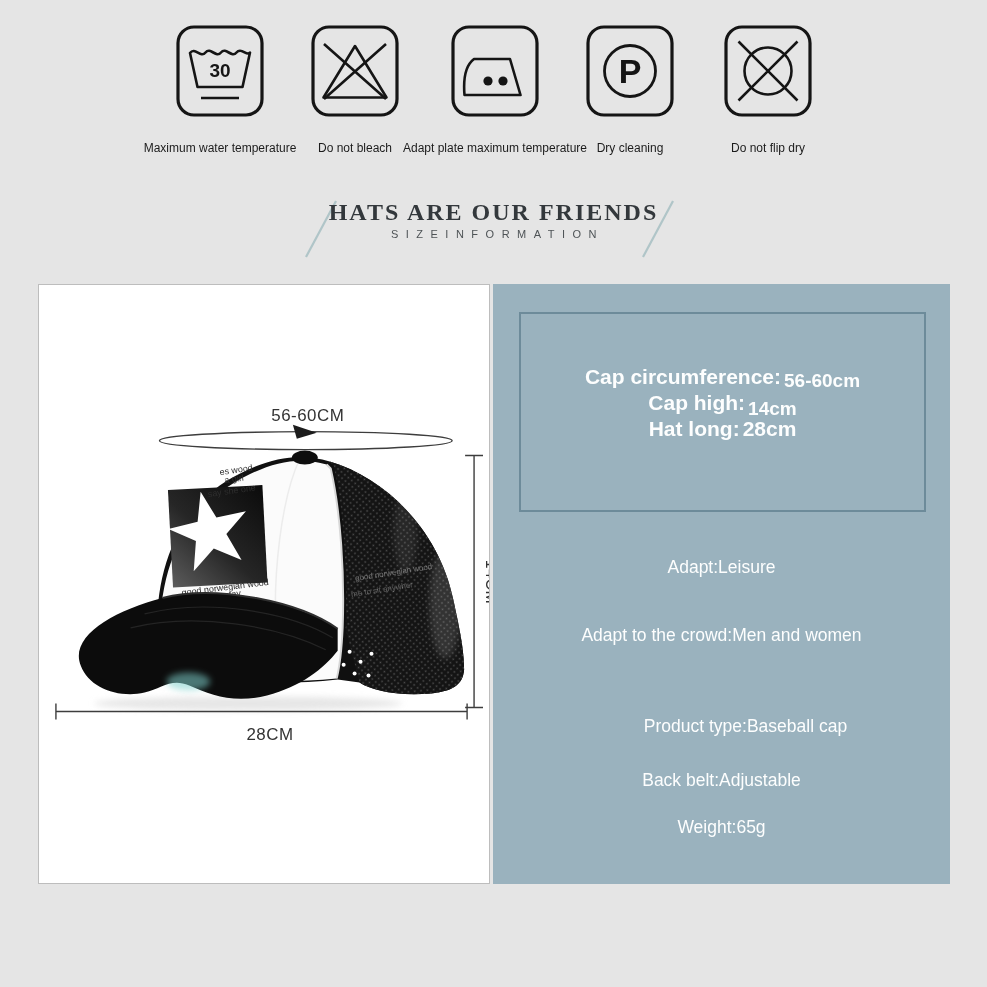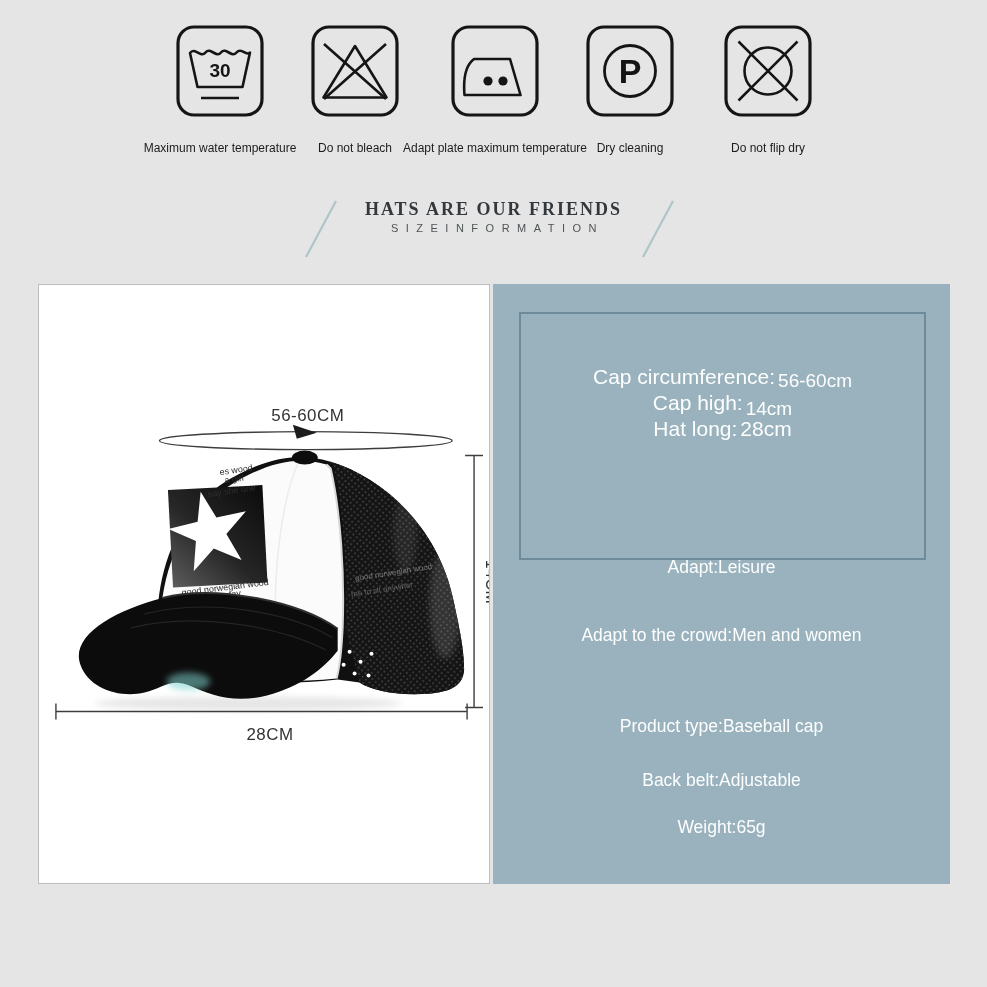--- a/index.html
+++ b/index.html
@@ -6,31 +6,31 @@
   body{font-family:"Liberation Sans",sans-serif;}
   .page{position:relative;width:987px;height:987px;background:#e5e5e5;overflow:hidden;}
 
   
   .care-item{position:absolute;top:25px;width:230px;text-align:center;}
   .care-icon{display:block;margin:0 auto;}
   .care-label{margin-top:24px;font-size:12px;color:#1c1c1c;white-space:nowrap;}
 
   
   .title-block{position:absolute;top:199px;left:0;width:100%;text-align:center;}
-  .main-title{margin:0;font-family:"Liberation Serif",serif;font-weight:700;font-size:18px;letter-spacing:2px;color:#33383c;}
+  .main-title{margin:0;font-family:"Liberation Serif",serif;font-weight:700;font-size:24px;letter-spacing:2px;color:#33383c;}
   .subtitle{margin-top:2px;font-size:11px;letter-spacing:7.5px;color:#4e5356;padding-left:8px;}
   .slash{position:absolute;top:198px;}
 
   
   .photo-box{position:absolute;left:38px;top:284px;width:452px;height:600px;border:1px solid #bdbdbd;box-sizing:border-box;background:#fff;}
   .cap-svg{display:block;}
 
   
   .info-panel{position:absolute;left:493px;top:284px;width:457px;height:600px;background:#9ab2be;}
-  .spec-box{position:absolute;left:26px;top:28px;width:407px;height:248px;border:2px solid #6d8b9a;box-sizing:border-box;text-align:center;color:#fdfefe;font-weight:400;font-size:21px;}
+  .spec-box{position:absolute;left:26px;top:28px;width:407px;height:200px;border:2px solid #6d8b9a;box-sizing:border-box;text-align:center;color:#fdfefe;font-weight:700;font-size:21px;}
   .spec-lines{padding-top:50px;line-height:25px;}
   .spec-val{font-size:19px;margin-left:3px;position:relative;display:inline-block;}
   .sv1{top:3px;}
   .sv2{top:5px;}
   .sv3{top:0;font-size:21px;}
   .attr{position:absolute;left:0;width:100%;text-align:center;color:#fdfefe;font-size:17.5px;line-height:22px;}
 </style>
 </head>
 <body>
 
@@ -182,18 +182,18 @@
   <div class="info-panel">
     <div class="spec-box">
       <div class="spec-lines">
         <div><span>Cap circumference:</span><span class="spec-val sv1">56-60cm</span></div>
         <div><span>Cap high:</span><span class="spec-val sv2">14cm</span></div>
         <div><span>Hat long:</span><span class="spec-val sv3">28cm</span></div>
       </div>
     </div>
     <div class="attr" style="top:272px;">Adapt:Leisure</div>
     <div class="attr" style="top:340px;">Adapt to the crowd:Men and women</div>
-    <div class="attr" style="top:431px;">Product type:Baseball cap</div>
+    <div class="attr" style="top:431px;padding-left:24px;">Product type:Baseball cap</div>
     <div class="attr" style="top:485px;">Back belt:Adjustable</div>
     <div class="attr" style="top:532px;">Weight:65g</div>
   </div>
 
 </div>
 
 </body></html>

